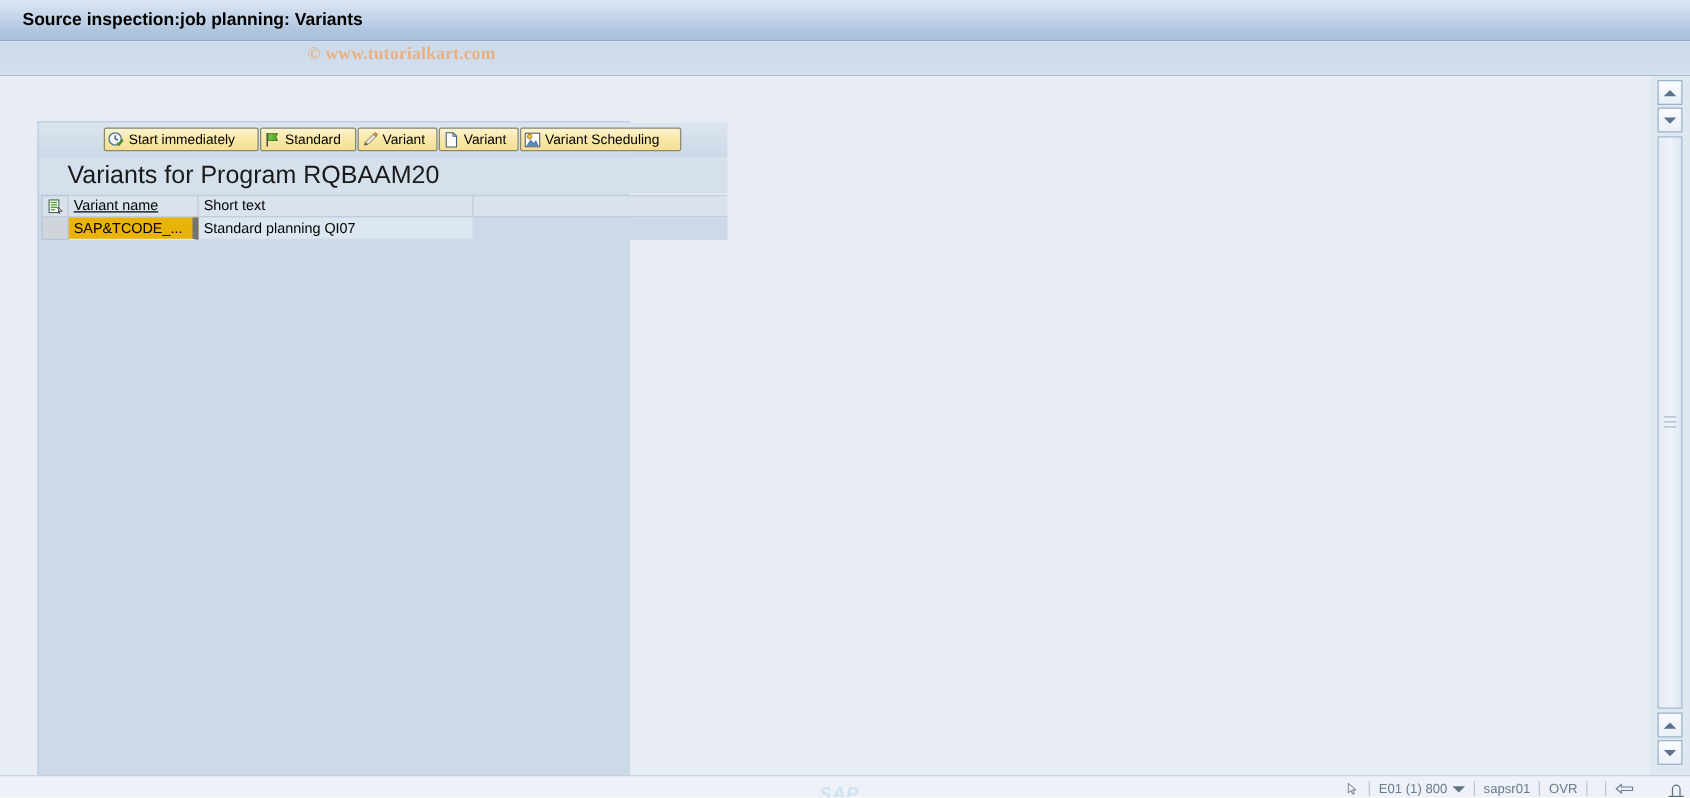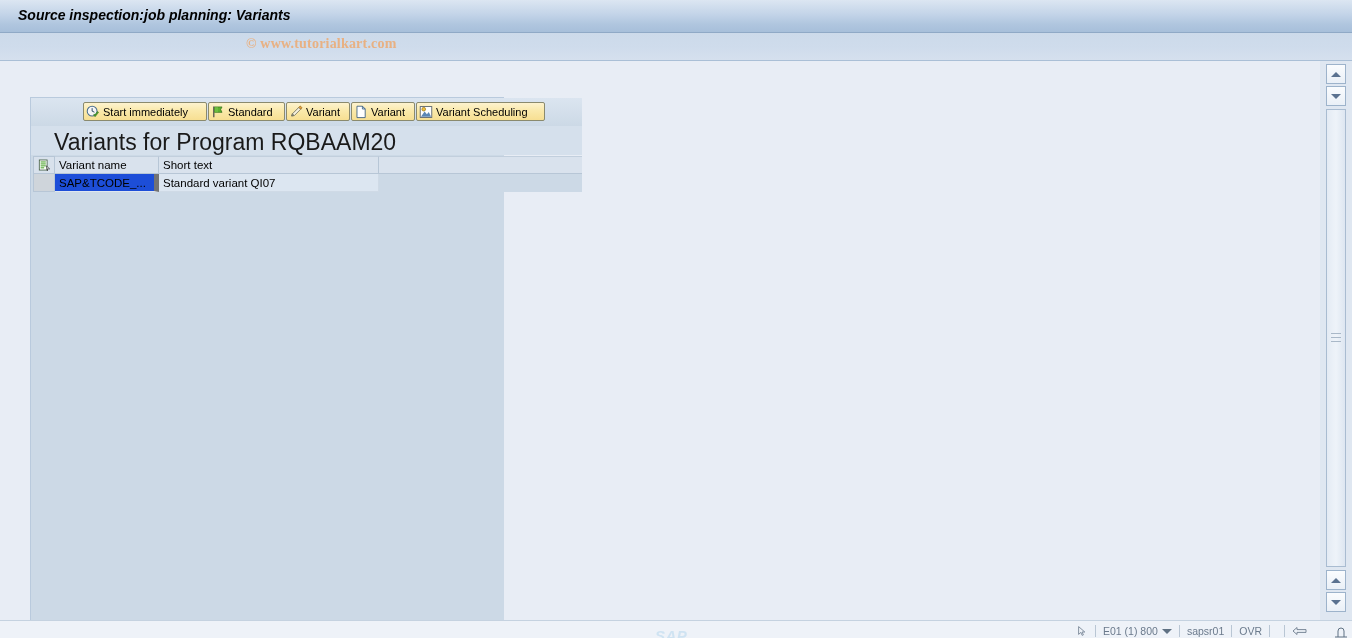--- a/index.html
+++ b/index.html
@@ -27,21 +27,20 @@
     border-bottom: 1px solid #8fa9c6;
     box-sizing: border-box;
   }
   .titlebar-text {
     position: absolute;
     left: 18px;
     top: 7px;
     font-family: "Liberation Sans", sans-serif;
     font-size: 14px;
     font-weight: bold;
-    font-style: italic;
     color: #000000;
     white-space: nowrap;
   }
 
   
   .watermark-band {
     position: absolute;
     left: 0; top: 33px;
     width: 1352px;
     height: 28px;
@@ -127,21 +126,21 @@
     top: 28px;
     width: 551px;
     height: 29px;
     background: #d5e0ec;
     box-sizing: border-box;
   }
   .page-heading span {
     position: absolute;
     left: 23px;
     top: 3px;
-    font-size: 23px;
+    font-size: 20px;
     color: #1a1a1a;
     white-space: nowrap;
   }
 
   
   .grid {
     position: absolute;
     left: 2px;
     top: 58px;
     width: 549px;
@@ -171,36 +170,36 @@
     justify-content: center;
     box-sizing: border-box;
   }
   .hdr-cell {
     background: #d9e2ed;
     border-top: 1px solid #c2cfdd;
     border-bottom: 1px solid #b7c6d6;
     border-right: 1px solid #b7c6d6;
     color: #000;
   }
-  .hdr-variant { width: 104px; }
+  .hdr-variant { width: 104px; text-decoration: underline; }
   .hdr-short   { width: 220px; }
   .hdr-fill    { width: 203px; background: #d9e2ed; border-top: 1px solid #c2cfdd; border-bottom: 1px solid #b7c6d6; }
 
   
   .row-sel {
     width: 22px;
     background: #cfd5db;
     border-left: 1px solid #b7c6d6;
     border-bottom: 1px solid #b7c6d6;
     border-right: 1px solid #b7c6d6;
     box-sizing: border-box;
   }
   .cell-variant {
     width: 104px;
-    background: #1d4ed8;
+    background: #eab308;
     border-bottom: 1px solid #e0e7ef;
     border-right: 5px solid #737373;
     color: #000;
   }
   .cell-short {
     width: 220px;
     background: #dce6f1;
     border-bottom: 1px solid #cfdae6;
     border-right: 1px solid #cfdae6;
     color: #000;
@@ -423,21 +422,21 @@
           </svg>
         </div>
         <div class="cell hdr-cell hdr-variant">Variant name</div>
         <div class="cell hdr-cell hdr-short">Short text</div>
         <div class="cell hdr-fill"></div>
       </div>
 
       <div class="grid-row">
         <div class="row-sel"></div>
         <div class="cell cell-variant">SAP&amp;TCODE_...</div>
-        <div class="cell cell-short">Standard variant QI07</div>
+        <div class="cell cell-short">Standard planning QI07</div>
         <div class="cell cell-fill"></div>
       </div>
     </div>
 
   </div>
 </div>
 
 <div class="scroll-col">
   <div class="sb-btn sb-up">
     <div class="arrow-up"></div>

